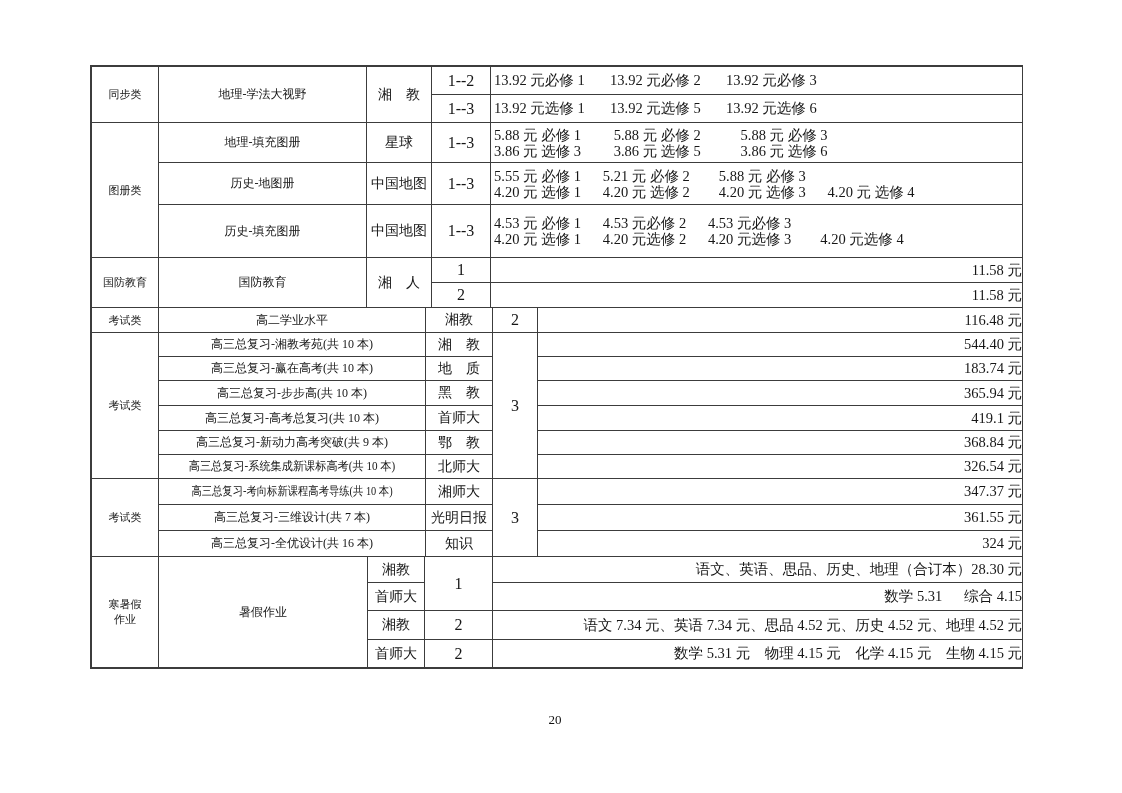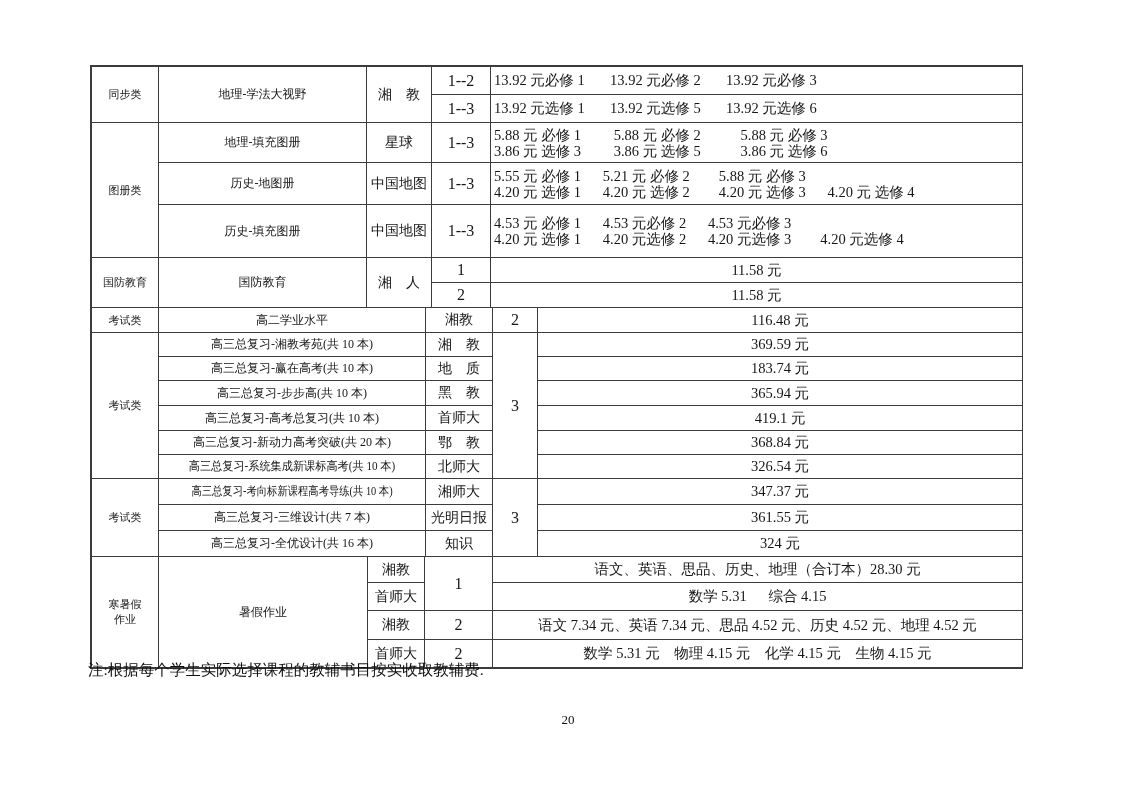--- a/index.html
+++ b/index.html
@@ -17,30 +17,30 @@
   }
   table.t:first-child { margin-top:0; }
   td {
     border:1px solid #3c3c3c; padding:0; text-align:center; vertical-align:middle;
     overflow:hidden;
   }
   .cat   { font-size:11px; white-space:pre-line; }
   .item  { font-size:12px; white-space:nowrap; }
   .pub   { font-size:14px; white-space:pre-wrap; }
   .grade { font-size:16px; }
-  .price { font-size:14.5px; white-space:pre-wrap; }
+  .price { font-size:14.5px; white-space:pre-wrap;text-align:right; }
   .price.left { text-align:left; padding-left:3px; }
   .price.two  { line-height:16px; }
   .sq  { display:inline-block; transform:scaleX(.86); transform-origin:50% 50%; white-space:nowrap; }
   .sq2 { display:inline-block; transform:scaleX(.93); transform-origin:50% 50%; white-space:nowrap; }
   .note {
     position:absolute; left:88px; top:660px; font-size:15.5px; color:#111;
   }
   .pagenum {
-    position:absolute; left:16px; top:712px; width:1104px; text-align:center;
+    position:absolute; left:3px; top:712px; width:1104px; text-align:center;
     font-size:13px; color:#111;
   }
 </style>
 </head>
 <body>
 
 <div class="sheet">
   <div class="tables">
 
     <table class="t">
@@ -149,39 +149,39 @@
           <col style="width:67px">
           <col style="width:45px">
           <col style="width:485px">
         </colgroup>
       <tbody>
           <tr style="height:24px">
         <td rowspan="6" class="cat">考试类</td>
         <td class="item">高三总复习-湘教考苑(共 10 本)</td>
         <td class="pub">湘　教</td>
         <td rowspan="6" class="grade">3</td>
-        <td class="price">369.59 元</td>
+        <td class="price">544.40 元</td>
       </tr>
       <tr style="height:24px">
         <td class="item">高三总复习-赢在高考(共 10 本)</td>
         <td class="pub">地　质</td>
         <td class="price">183.74 元</td>
       </tr>
       <tr style="height:25px">
         <td class="item">高三总复习-步步高(共 10 本)</td>
         <td class="pub">黑　教</td>
         <td class="price">365.94 元</td>
       </tr>
       <tr style="height:25px">
         <td class="item">高三总复习-高考总复习(共 10 本)</td>
         <td class="pub">首师大</td>
         <td class="price">419.1 元</td>
       </tr>
       <tr style="height:24px">
-        <td class="item">高三总复习-新动力高考突破(共 20 本)</td>
+        <td class="item">高三总复习-新动力高考突破(共 9 本)</td>
         <td class="pub">鄂　教</td>
         <td class="price">368.84 元</td>
       </tr>
       <tr style="height:24px">
         <td class="item"><span class="sq2">高三总复习-系统集成新课标高考(共 10 本)</span></td>
         <td class="pub">北师大</td>
         <td class="price">326.54 元</td>
       </tr>
     </tbody>
       </table>
@@ -244,15 +244,14 @@
       <tr style="height:28px">
         <td class="pub">首师大</td>
         <td class="grade">2</td>
         <td class="price">数学 5.31 元    物理 4.15 元    化学 4.15 元    生物 4.15 元</td>
       </tr>
     </tbody>
       </table>
 
   </div>
 
-  <div class="note">注:根据每个学生实际选择课程的教辅书目按实收取教辅费.</div>
   <div class="pagenum">20</div>
 </div>
 
 </body></html>

